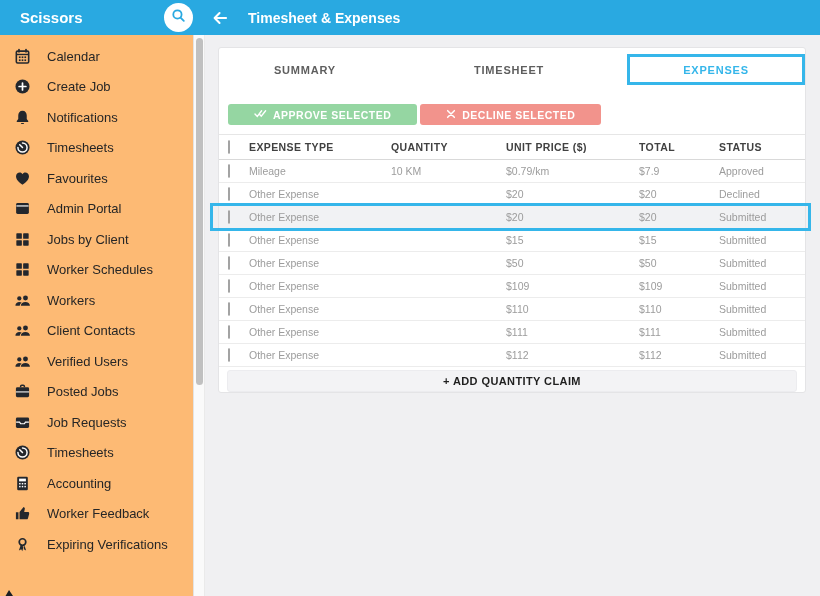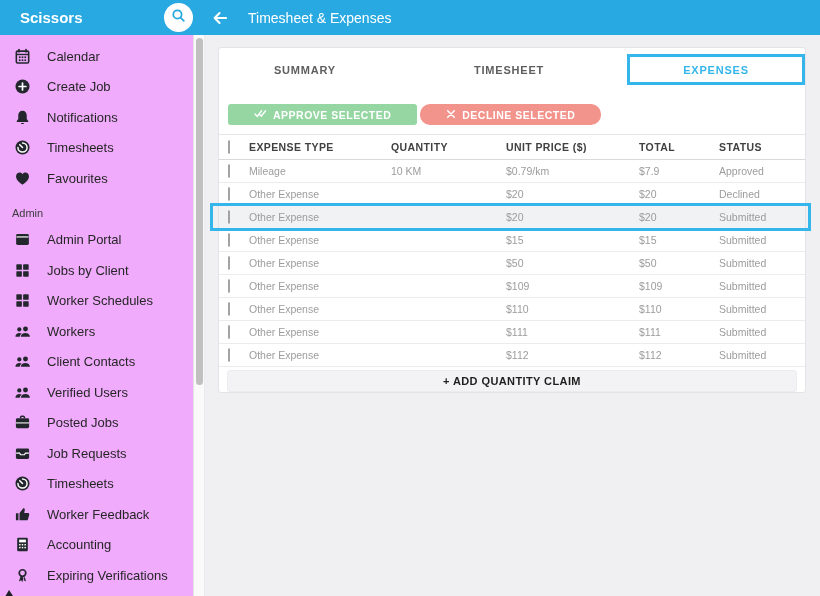--- a/index.html
+++ b/index.html
@@ -8,24 +8,24 @@
 
   
   .header { position:absolute; top:0; left:0; width:820px; height:35px;
             background:var(--header-bg,#29a9e1); z-index:20;padding-left:32px; }
   .app-title { position:absolute; left:20px; top:9px; color:#fff; font-size:15px; font-weight:bold; }
   .search-btn { position:absolute; left:164px; top:3px; width:29px; height:29px; border-radius:50%;
                 background:#fff; display:flex; align-items:center; justify-content:center; cursor:pointer; }
   .search-btn svg { width:17px; height:17px; }
   .back-btn { position:absolute; left:211px; top:9px; width:18px; height:18px; cursor:pointer; }
   .back-btn svg { width:18px; height:18px; }
-  .page-title { position:absolute; left:248px; top:10px; color:#fff; font-size:14px; font-weight:normal; }
+  .page-title { position:absolute; left:248px; top:10px; color:#fff; font-size:14px; font-weight:bold; }
 
   
-  .sidebar { position:absolute; top:35px; left:0; width:194px; bottom:0; background:#f0abfc;
+  .sidebar { position:absolute; top:35px; left:0; width:194px; bottom:0; background:#fdba74;
              border-right:1px solid #e3e3e3; z-index:5; }
   .nav-list { padding-top:6px; }
   .nav-item { height:30.5px; display:flex; align-items:center; cursor:pointer; }
   .nav-icon { width:20px; margin-left:12px; display:flex; align-items:center; justify-content:center; }
   .nav-icon svg { width:17px; height:17px; }
   .nav-label { margin-left:15px; font-size:13px; color:#262626; }
   .section-label { margin:13px 0 6px 12px; font-size:11px; color:#3d3d3d; }
   .partial-icon { position:absolute; left:1px; bottom:-6px; width:18px; height:16px; }
 
   
@@ -43,21 +43,21 @@
   .tab { flex:1; margin-top:6px; height:31px; display:flex; align-items:center; justify-content:center;
          font-size:11px; font-weight:bold; letter-spacing:0.8px; color:#5e5e5e; cursor:pointer; }
   .tab.active { color:var(--accent,#35b6ea); border:3px solid var(--accent,#35b6ea); }
 
   .actions { display:flex; gap:3px; margin:12px 0 0 9px; }
   .btn { height:21px; display:flex; align-items:center; padding:0 26px; border:none; border-radius:3px;
          color:#fff; font-size:10.5px; font-weight:bold; letter-spacing:0.5px;
          font-family:"Liberation Sans", sans-serif; cursor:pointer; }
   .btn svg { margin-right:6px; }
   .btn-approve { background:var(--green,#95d6a2); }
-  .btn-decline { background:var(--red,#f2938c);border-radius:10px; }
+  .btn-decline { background:var(--red,#f2938c); }
 
   .etable { margin-top:9px; border-top:1px solid #e6e6e6; }
   .thead, .row { display:grid; grid-template-columns:30px 142px 115px 133px 80px 1fr; align-items:center; }
   .thead { height:25px; border-bottom:1px solid #d9d9d9; font-size:10.5px; font-weight:bold;
            color:#414141; letter-spacing:0.4px; }
   .row { height:23px; border-bottom:1px solid #ececec; font-size:10.5px; color:#9c9c9c;
          position:relative; cursor:pointer; }
   .row.highlighted { background:#f1f2f4; }
   .hl-outline { position:absolute; left:-9px; right:-6px; top:-3px; bottom:-3px;
                 border:3px solid var(--accent,#35b6ea); pointer-events:none; z-index:8; }
@@ -145,21 +145,20 @@
 
   <div class="nav-item">
     <span class="nav-icon">
           <svg viewBox="0 0 16 16">
             <path d="M8 13.9S1.9 10.2 1.9 6.1C1.9 3.9 3.6 2.4 5.4 2.4c1.1 0 2.1.6 2.6 1.5.5-.9 1.5-1.5 2.6-1.5 1.8 0 3.5 1.5 3.5 3.7 0 4.1-6.1 7.8-6.1 7.8z" fill="#23272d"></path>
           </svg>
         </span>
     <span class="nav-label">Favourites</span>
   </div>
 </div>
-  <div class="section-label">Admin</div>
   <div class="nav-list" style="padding-top:0" id="nav-admin">
   <div class="nav-item">
     <span class="nav-icon">
           <svg viewBox="0 0 16 16">
             <rect x="2" y="2.8" width="12" height="10.4" rx="1.4" fill="#23272d"></rect>
             <path d="M2.3 5.6h11.4" stroke="#fff" stroke-width="1.1"></path>
           </svg>
         </span>
     <span class="nav-label">Admin Portal</span>
   </div>
@@ -257,47 +256,47 @@
 
   <div class="nav-item">
     <span class="nav-icon">
           <svg viewBox="0 0 16 16">
             <circle cx="8" cy="8" r="6.6" fill="#23272d"></circle>
             <path d="M8 3.7A4.3 4.3 0 1 1 3.7 8" fill="none" stroke="#fff" stroke-width="1.4" stroke-linecap="round"></path>
             <path d="M8 8L5.4 5.4" stroke="#fff" stroke-width="1.4" stroke-linecap="round"></path>
           </svg>
         </span>
     <span class="nav-label">Timesheets</span>
-  </div>
-
-  <div class="nav-item">
-    <span class="nav-icon">
-          <svg viewBox="0 0 16 16">
-            <path d="M1.8 13.5h2.4V6.9H1.8zM14.3 7.7c0-.7-.6-1.2-1.2-1.2H9.6l.6-2.9c.1-.5-.1-1-.5-1.3l-.7-.5-3.8 4.9v6.8h6.8c.5 0 .9-.3 1.1-.8l1.1-4z" fill="#23272d"></path>
-          </svg>
-        </span>
-    <span class="nav-label">Worker Feedback</span>
   </div>
 
   <div class="nav-item">
     <span class="nav-icon">
           <svg viewBox="0 0 16 16">
             <rect x="3" y="1.7" width="10" height="12.6" rx="1.1" fill="#23272d"></rect>
             <rect x="4.8" y="3.4" width="6.4" height="2.6" fill="#fff"></rect>
             <g fill="#fff">
               <rect x="4.8" y="7.5" width="1.4" height="1.4"></rect>
               <rect x="7.3" y="7.5" width="1.4" height="1.4"></rect>
               <rect x="9.8" y="7.5" width="1.4" height="1.4"></rect>
               <rect x="4.8" y="10.2" width="1.4" height="1.4"></rect>
               <rect x="7.3" y="10.2" width="1.4" height="1.4"></rect>
               <rect x="9.8" y="10.2" width="1.4" height="1.4"></rect>
             </g>
           </svg>
         </span>
     <span class="nav-label">Accounting</span>
+  </div>
+
+  <div class="nav-item">
+    <span class="nav-icon">
+          <svg viewBox="0 0 16 16">
+            <path d="M1.8 13.5h2.4V6.9H1.8zM14.3 7.7c0-.7-.6-1.2-1.2-1.2H9.6l.6-2.9c.1-.5-.1-1-.5-1.3l-.7-.5-3.8 4.9v6.8h6.8c.5 0 .9-.3 1.1-.8l1.1-4z" fill="#23272d"></path>
+          </svg>
+        </span>
+    <span class="nav-label">Worker Feedback</span>
   </div>
 
   <div class="nav-item">
     <span class="nav-icon">
           <svg viewBox="0 0 16 16">
             <circle cx="8" cy="5.7" r="3.1" fill="none" stroke="#23272d" stroke-width="1.6"></circle>
             <path d="M6.3 8.5l-1.7 5.1 2.2-1.1 1 1.9 1.2-4.2z" fill="#23272d"></path>
             <path d="M9.7 8.5l1.7 5.1-2.2-1.1z" fill="#23272d"></path>
           </svg>
         </span>

